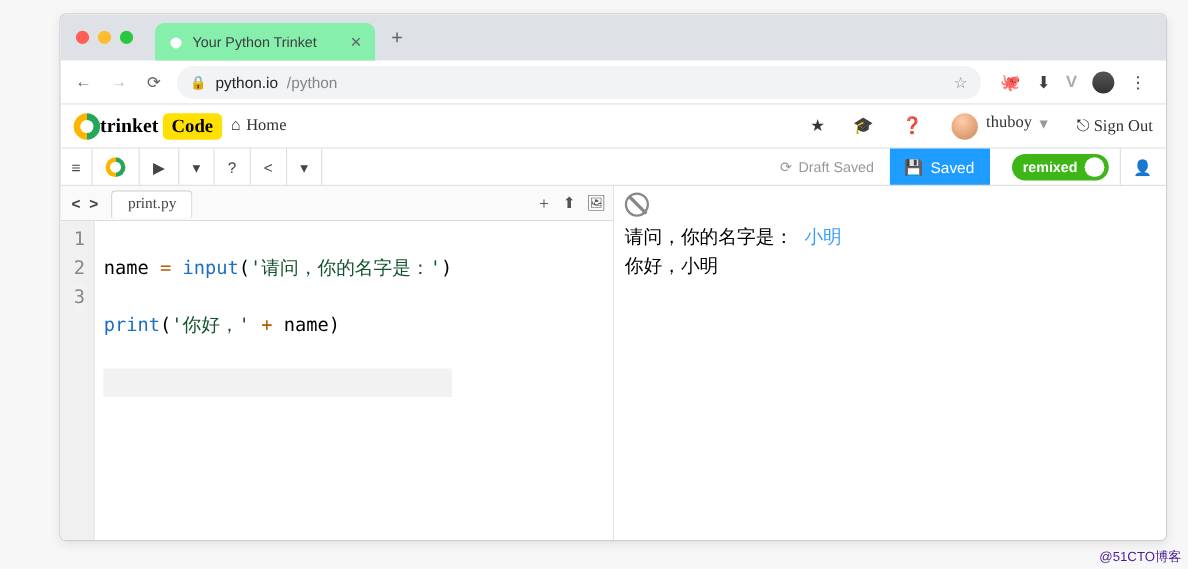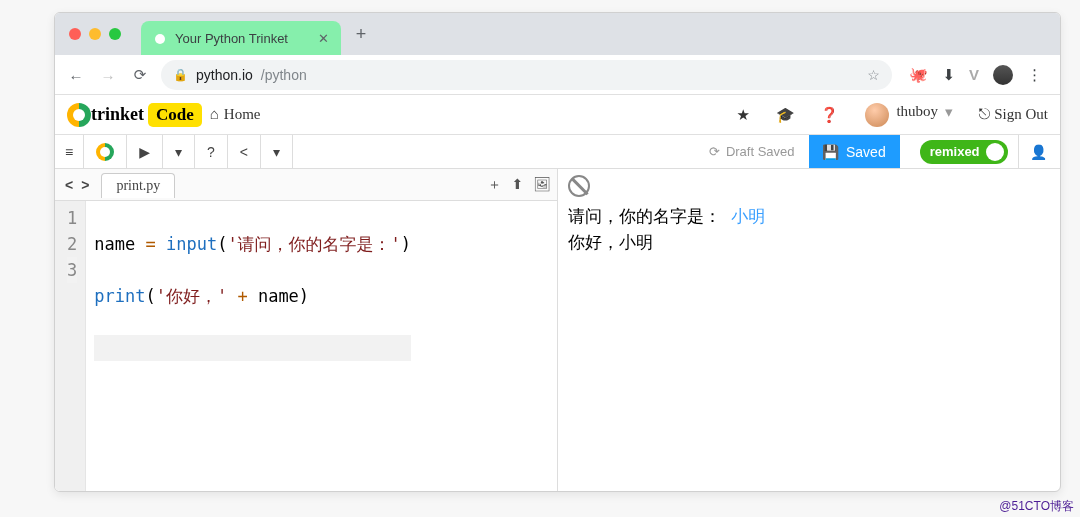--- a/index.html
+++ b/index.html
@@ -56,21 +56,21 @@
   .ed-head{height:32px;border-bottom:1px solid #ddd;display:flex;align-items:center;padding:0 6px;font-size:14px;color:#444;background:#fafafa}
   .ed-head .ang{padding:0 4px;font-weight:bold}
   .ftab{background:#fff;border:1px solid #ccc;border-bottom:none;border-radius:4px 4px 0 0;padding:4px 14px;margin-left:8px;position:relative;top:1px;font-family:Georgia,serif}
   .ed-head .right{margin-left:auto;display:flex;gap:10px;color:#555}
   .editor{flex:1;background:#fff;display:flex;font-family:"Menlo","Consolas",monospace;font-size:17px;line-height:26px}
   .gut{background:#f0f0f0;color:#888;text-align:right;padding:4px 8px 4px 12px;border-right:1px solid #e5e5e5;user-select:none}
   .code{padding:4px 8px;white-space:pre}
   .lh{height:26px}
   .lh.hl{background:#f2f2f2}
   .fn{color:#1e6fbf}
-  .str{color:#7f1d1d}
+  .str{color:#14532d}
   .op{color:#b05a00}
   
   .out{padding:6px 10px;font-family:"Menlo","Consolas",monospace;font-size:17px;line-height:26px}
   .pow{color:#1e9cff;font-weight:bold;font-family:"Menlo",monospace;font-size:17px}
   .tkt{color:#000;font-weight:bold;font-family:Georgia,serif;font-size:20px}
   .out-head{display:flex;align-items:center;justify-content:space-between;padding:6px 10px 0 10px}
   .noentry{width:22px;height:22px;border:2.5px solid #888;border-radius:50%;position:relative}
   .noentry::after{content:"";position:absolute;left:-1px;top:8px;width:22px;height:2.5px;background:#888;transform:rotate(45deg)}
   .usr-in{color:#3a9fff}
   .watermark{position:absolute;right:6px;bottom:2px;color:#4c1d95;font-size:12px}

